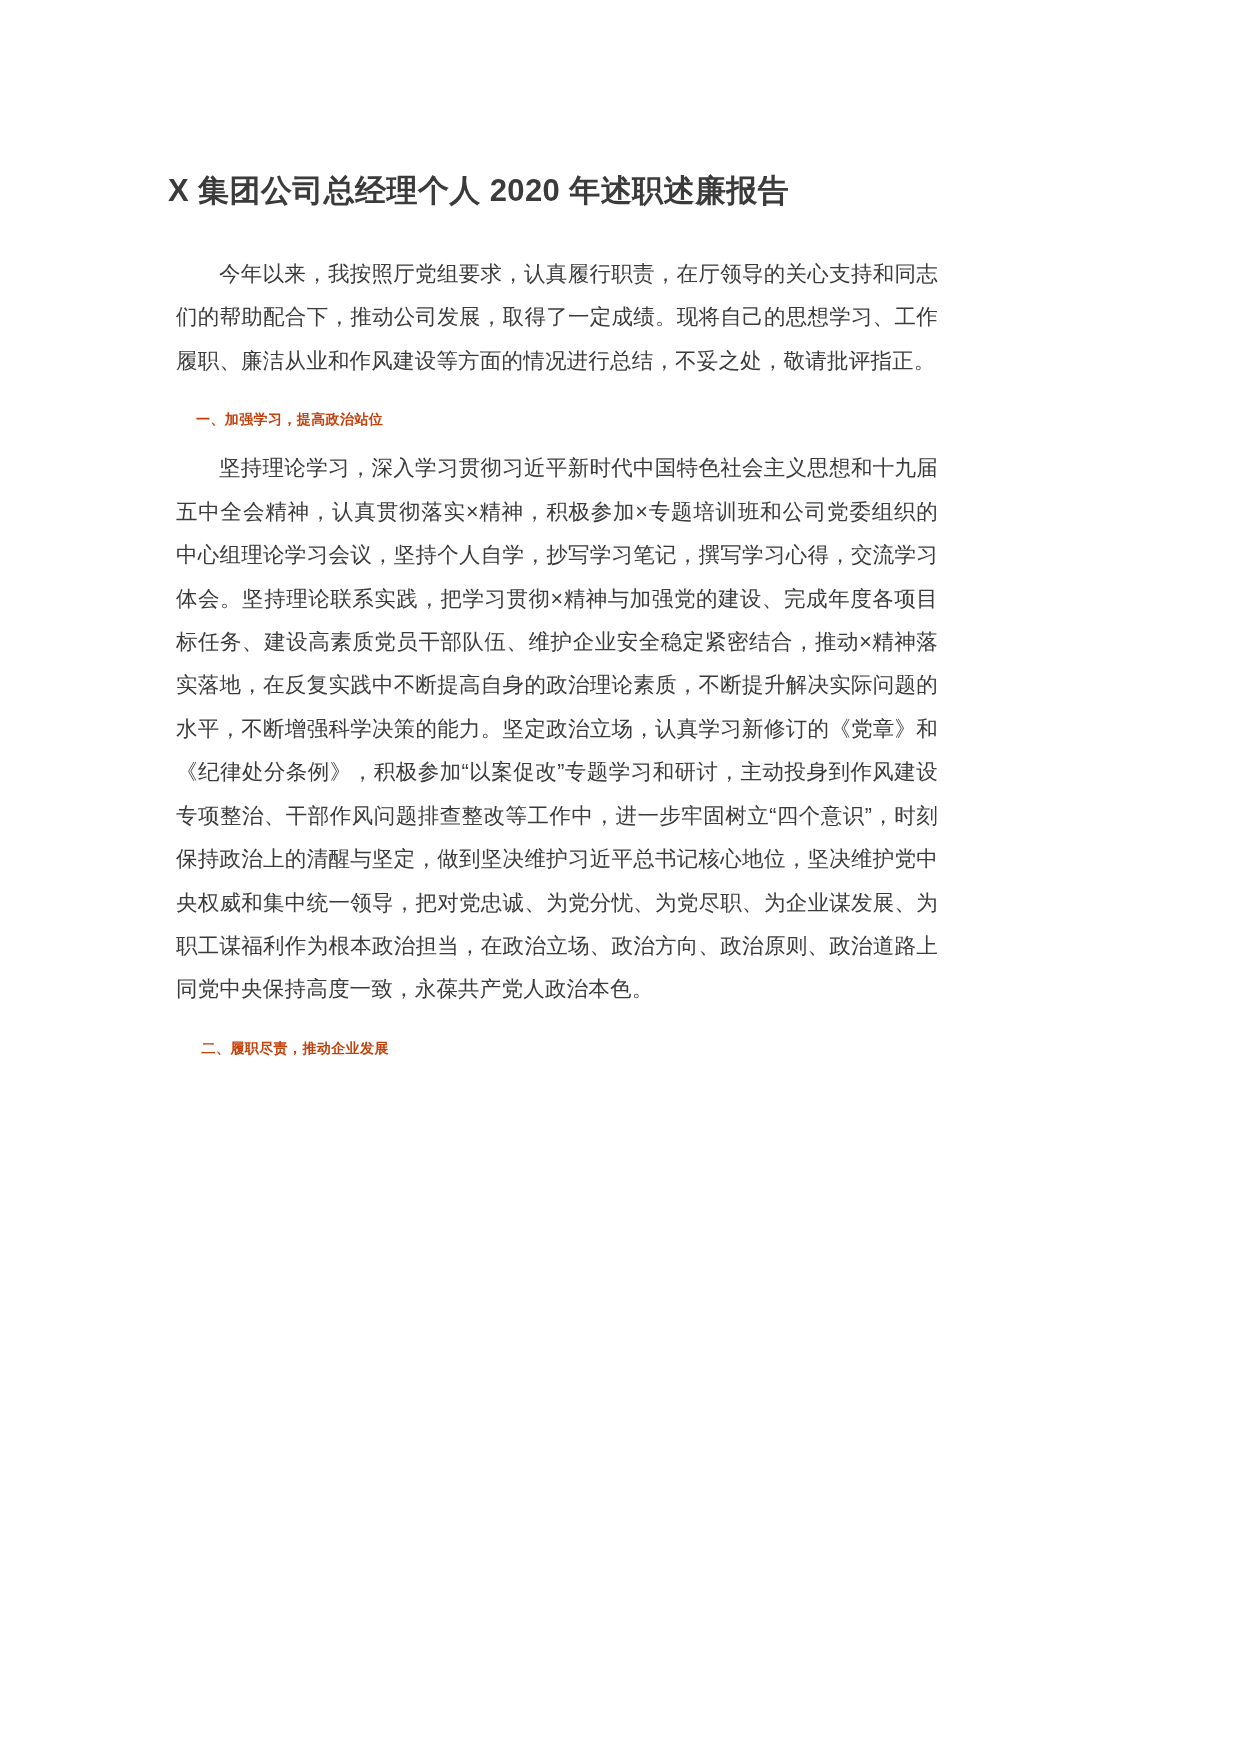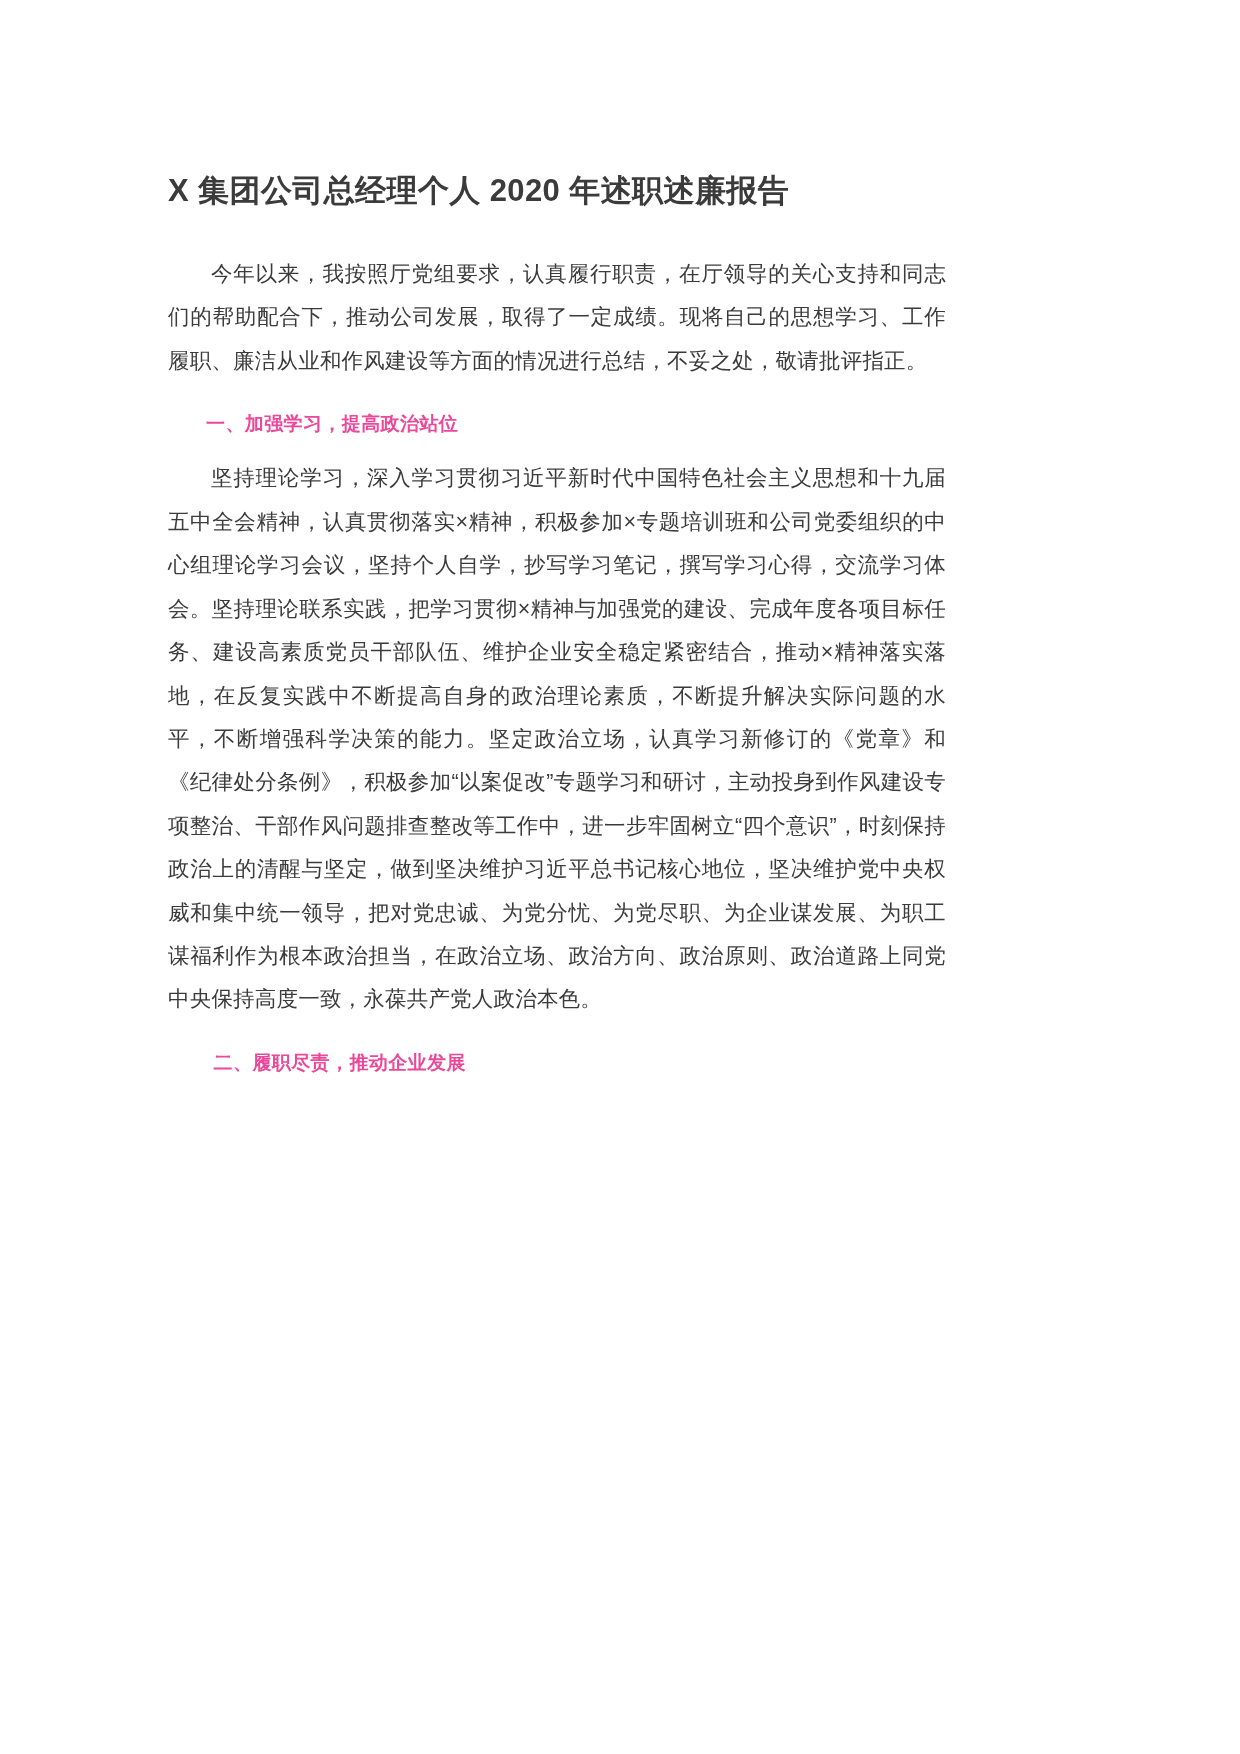--- a/index.html
+++ b/index.html
@@ -39,35 +39,35 @@
     padding-top: 172px;
     text-align: left;
     white-space: nowrap;
   }
   .para {
     font-size: 21.5px;
     line-height: 2.02;
     color: #3b3b3b;
     text-align: justify;
     text-justify: inter-ideograph;
-    margin: 0;
+    margin: 8px;
     text-indent: 2em;
     letter-spacing: 0.2px;
   }
   .para.first {
     margin-top: 42px;
   }
   .para.body {
     margin-top: 14px;
   }
   .heading {
-    font-size: 19px;
+    font-size: 14px;
     font-weight: 700;
     line-height: 2.02;
-    color: #ec4899;
+    color: #c2410c;
     margin: 0;
     text-indent: 2em;
     letter-spacing: 0.4px;
   }
   .heading.h-first {
     margin-top: 22px;
   }
   .heading.h-second {
     margin-top: 22px;
     text-indent: 2.4em;

